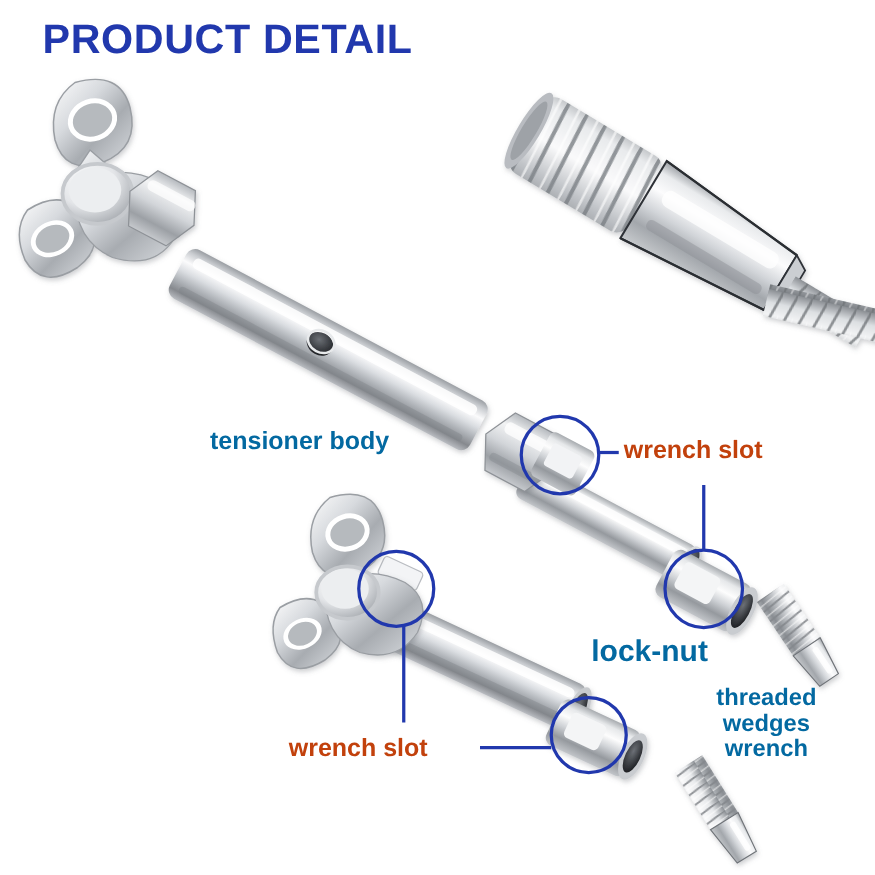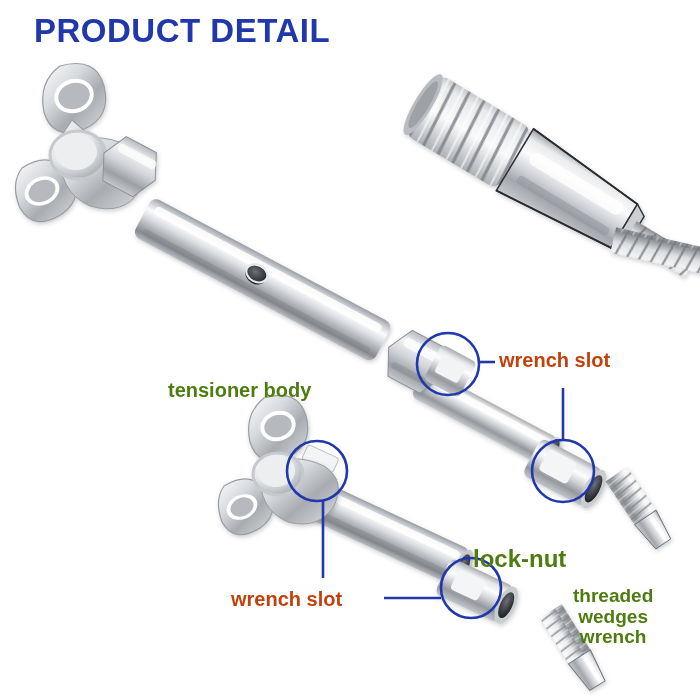--- a/index.html
+++ b/index.html
@@ -21,21 +21,21 @@
     color:#2138ad;
     white-space:nowrap;
   }
   .lbl{
     position:absolute;
     font-weight:bold;
     white-space:nowrap;
     line-height:1.08;
   }
   .lbl-blue{color:#c2410c;}
-  .lbl-black{color:#4d7c0f;margin-top:37px;}
+  .lbl-black{color:#0369a1;}
   .lbl-tensioner{left:156px; top:343px; font-size:20px;}
   .lbl-wrench-top{left:487px; top:350px; font-size:20px;}
   .lbl-locknut{left:461px; top:509px; font-size:24px;}
   .lbl-wrench-bottom{left:219px; top:589px; font-size:20px;}
   .lbl-wedges{left:561px; top:549px; font-size:19px; text-align:center;}
   .lbl-wedges span{display:block;}
 </style>
 </head>
 <body>
 

